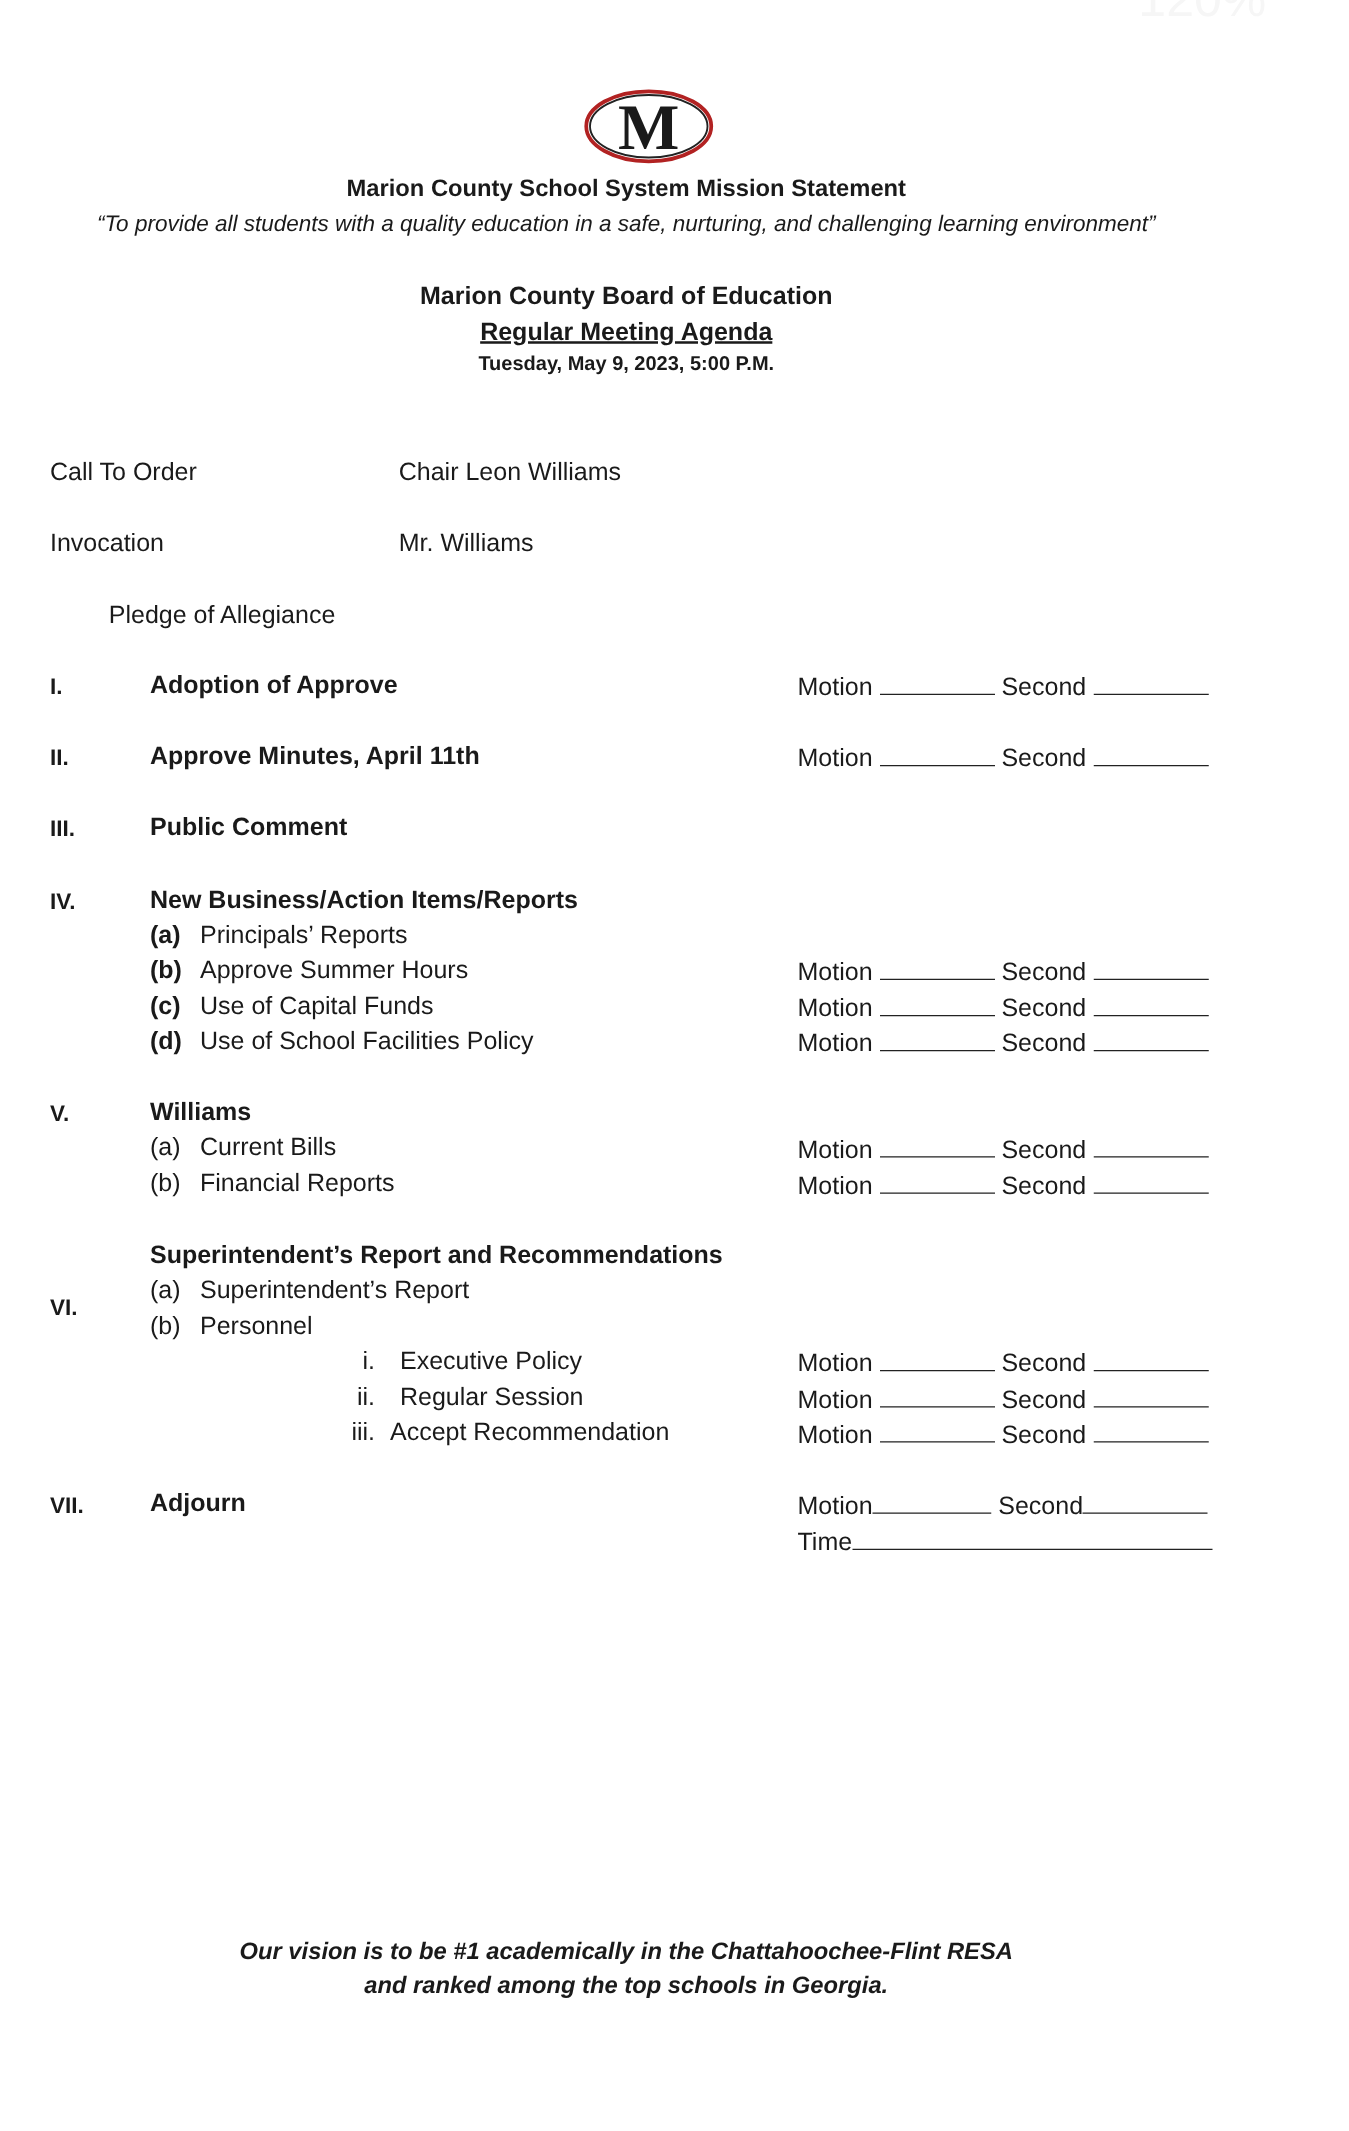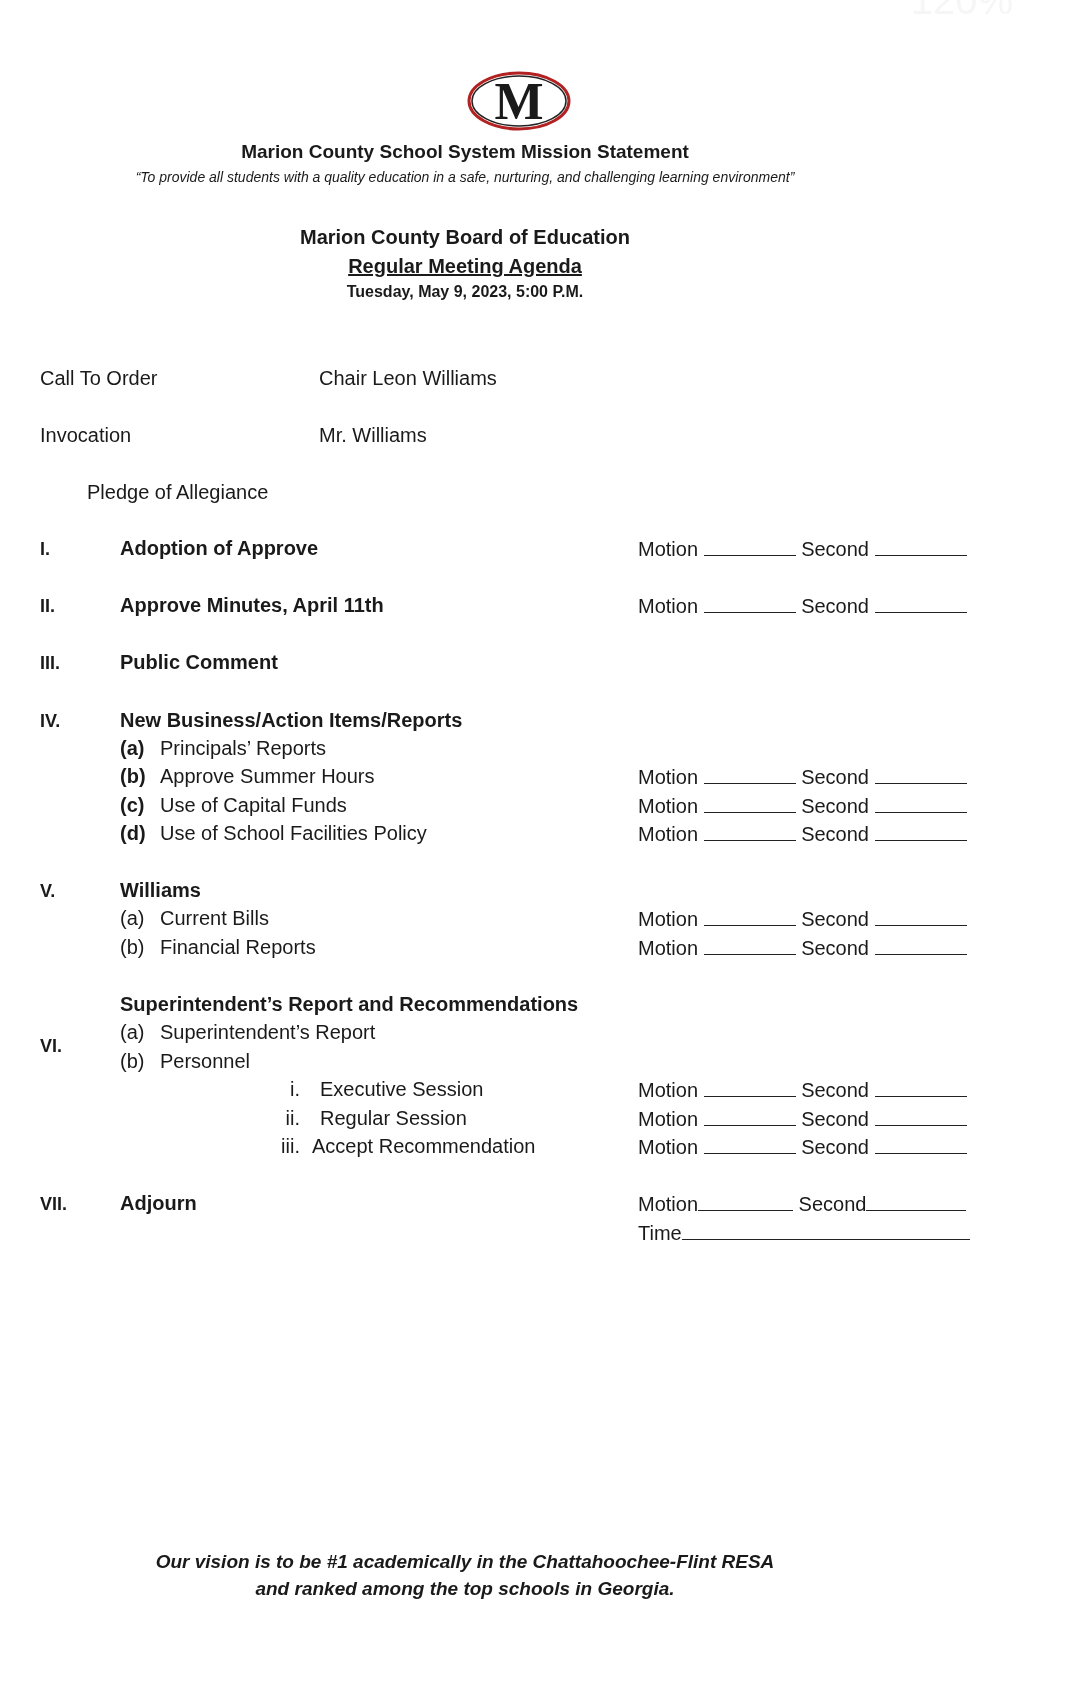--- a/index.html
+++ b/index.html
@@ -3,23 +3,23 @@
   <meta charset="utf-8">
   <style>
     html, body { margin: 0; padding: 0; background: #ffffff; }
     body {
       width: 1079px; height: 1705px; position: relative; overflow: hidden;
       font-family: "Liberation Sans", sans-serif; color: #1a1a1a;
     }
     .abs { position: absolute; white-space: nowrap; }
     .zoom-overlay { right: 66px; top: -22px; font-size: 40px; color: #f6f6f6; }
     .logo { left: 466px; top: 70px; width: 106px; height: 62px; }
-    .center { left: 0; width: 930px; text-align: center; }
+    .center { left: 0; width: 930px; text-align: center; padding-left: 36px; }
     .mission-title { top: 141px; font-size: 19px; font-weight: bold; }
-    .mission-quote { top: 169px; font-size: 14px; font-style: italic; }
+    .mission-quote { top: 169px; font-size: 18px; font-style: italic; }
     .board { top: 226px; font-size: 20px; font-weight: bold; }
     .agenda-title { top: 255px; font-size: 20px; font-weight: bold; text-decoration: underline; }
     .meeting-date { top: 283px; font-size: 16px; font-weight: bold; }
     .t { font-size: 20px; }
     .b { font-weight: bold; }
     .num { left: 40px; font-size: 18px; font-weight: bold; }
     .head { left: 120px; font-size: 20px; font-weight: bold; }
     .sub-letter { left: 120px; font-size: 20px; }
     .sub-text { left: 160px; font-size: 20px; }
     .roman-sub { font-size: 20px; text-align: right; width: 40px; }
@@ -130,21 +130,21 @@
 <div class="abs num" style="top:1022px;margin-top:14px;">VI.</div>
 <div class="abs head" style="top:993px;">Superintendent’s Report and Recommendations</div>
 
 <div class="abs sub-letter" style="top:1021px;">(a)</div>
 <div class="abs sub-text" style="top:1021px;">Superintendent’s Report</div>
 
 <div class="abs sub-letter" style="top:1050px;">(b)</div>
 <div class="abs sub-text" style="top:1050px;">Personnel</div>
 
 <div class="abs roman-sub" style="left:260px; top:1078px;">i.</div>
-<div class="abs t" style="left:320px; top:1078px;">Executive Session</div>
+<div class="abs t" style="left:320px; top:1078px;">Executive Policy</div>
 <div class="abs mot" style="top:1078px;">
   <span>Motion</span>
   <span class="blank" style="width:92px;"></span>
   <span>Second</span>
   <span class="blank" style="width:92px;"></span>
 </div>
 
 <div class="abs roman-sub" style="left:260px; top:1107px;">ii.</div>
 <div class="abs t" style="left:320px; top:1107px;">Regular Session</div>
 <div class="abs mot" style="top:1107px;">

